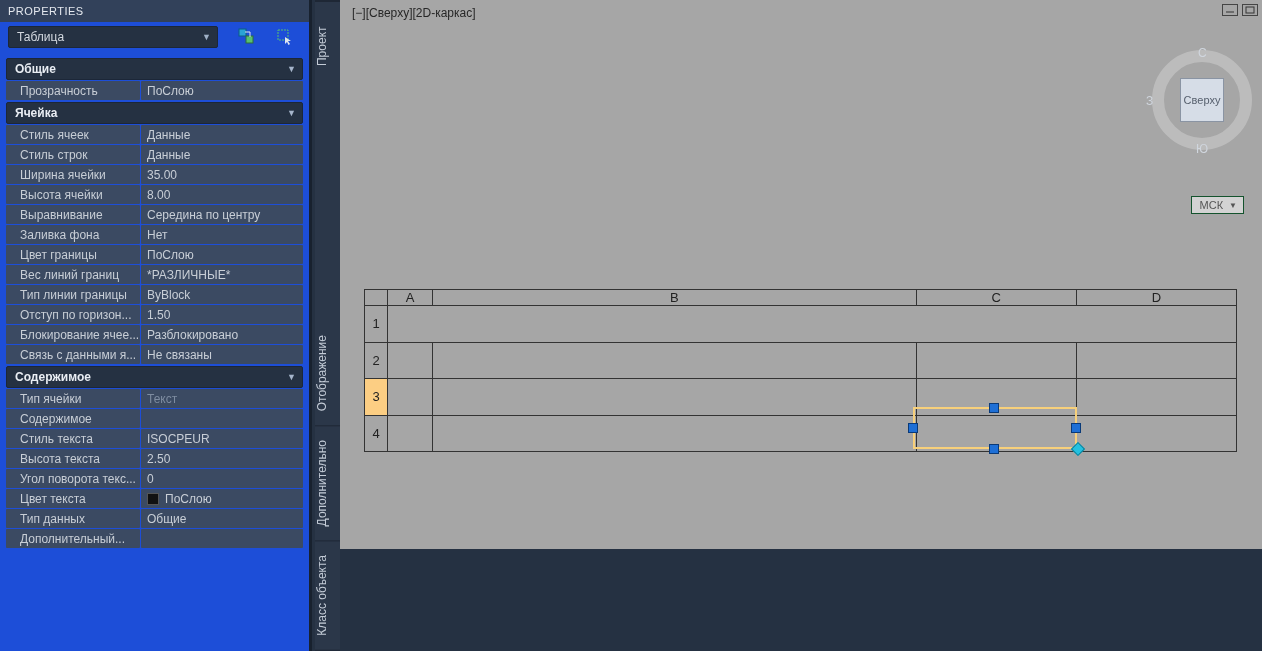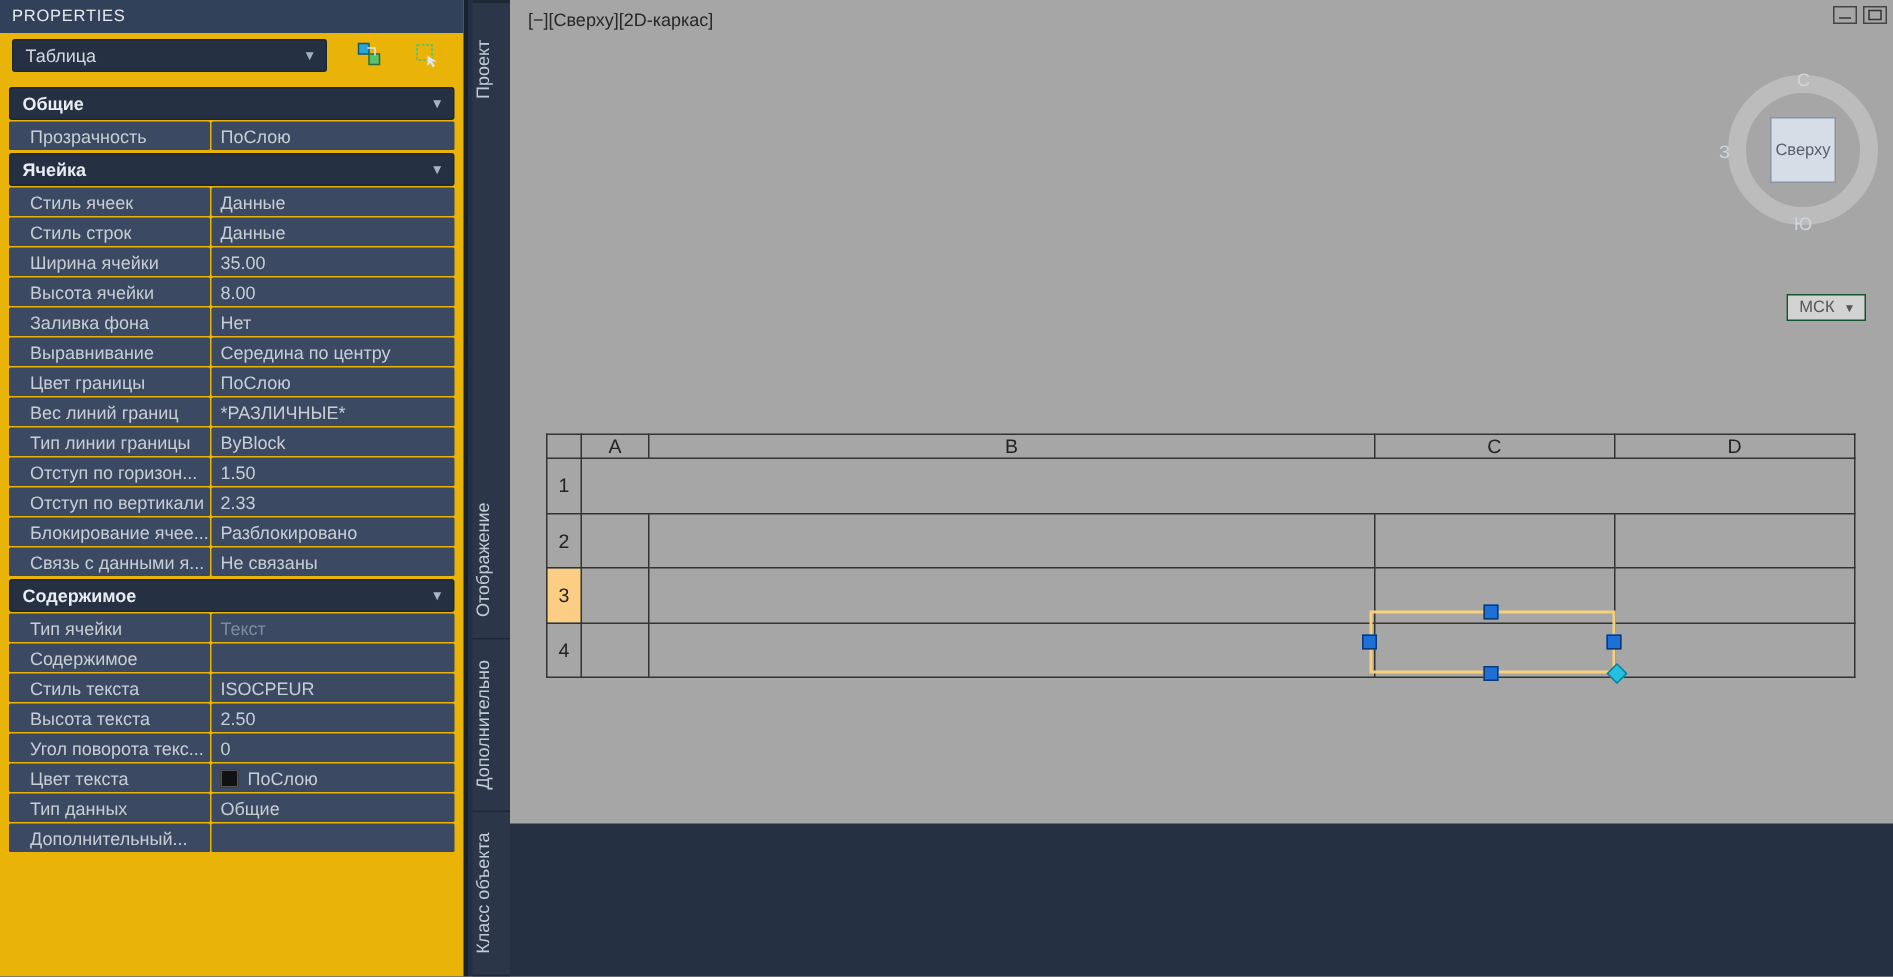--- a/index.html
+++ b/index.html
@@ -10,21 +10,21 @@
     background: #253142;
     overflow: hidden;
     position: relative;
     color: #c8ced6;
   }
 
   
   .prop-panel {
     position: absolute; left: 0; top: 0;
     width: 312px; height: 651px;
-    background: #eab308;
+    background: #1d4ed8;
     display: flex; flex-direction: column;
     border-right: 3px solid #18212e;
   }
   .prop-title {
     height: 22px; line-height: 22px;
     padding-left: 8px;
     color: #e5e9ef; font-size: 11px; letter-spacing: .5px;
     background: #32415a;
   }
   .type-row {
@@ -256,46 +256,42 @@
       </div>
     <div class="prop-row">
         <div class="prop-label">Ширина ячейки</div>
         <div class="prop-val">35.00</div>
       </div>
     <div class="prop-row">
         <div class="prop-label">Высота ячейки</div>
         <div class="prop-val">8.00</div>
       </div>
     <div class="prop-row">
+        <div class="prop-label">Выравнивание</div>
+        <div class="prop-val">Середина по центру</div>
+      </div>
+    <div class="prop-row">
         <div class="prop-label">Заливка фона</div>
         <div class="prop-val"> Нет</div>
       </div>
     <div class="prop-row">
-        <div class="prop-label">Выравнивание</div>
-        <div class="prop-val">Середина по центру</div>
-      </div>
-    <div class="prop-row">
         <div class="prop-label">Цвет границы</div>
         <div class="prop-val">ПоСлою</div>
       </div>
     <div class="prop-row">
         <div class="prop-label">Вес линий границ</div>
         <div class="prop-val">*РАЗЛИЧНЫЕ*</div>
       </div>
     <div class="prop-row">
         <div class="prop-label">Тип линии границы</div>
         <div class="prop-val">ByBlock</div>
       </div>
     <div class="prop-row">
         <div class="prop-label">Отступ по горизон...</div>
         <div class="prop-val">1.50</div>
-      </div>
-    <div class="prop-row">
-        <div class="prop-label">Отступ по вертикали</div>
-        <div class="prop-val">2.33</div>
       </div>
     <div class="prop-row">
         <div class="prop-label">Блокирование ячее...</div>
         <div class="prop-val">Разблокировано</div>
       </div>
     <div class="prop-row">
         <div class="prop-label">Связь с данными я...</div>
         <div class="prop-val">Не связаны</div>
       </div>
 

